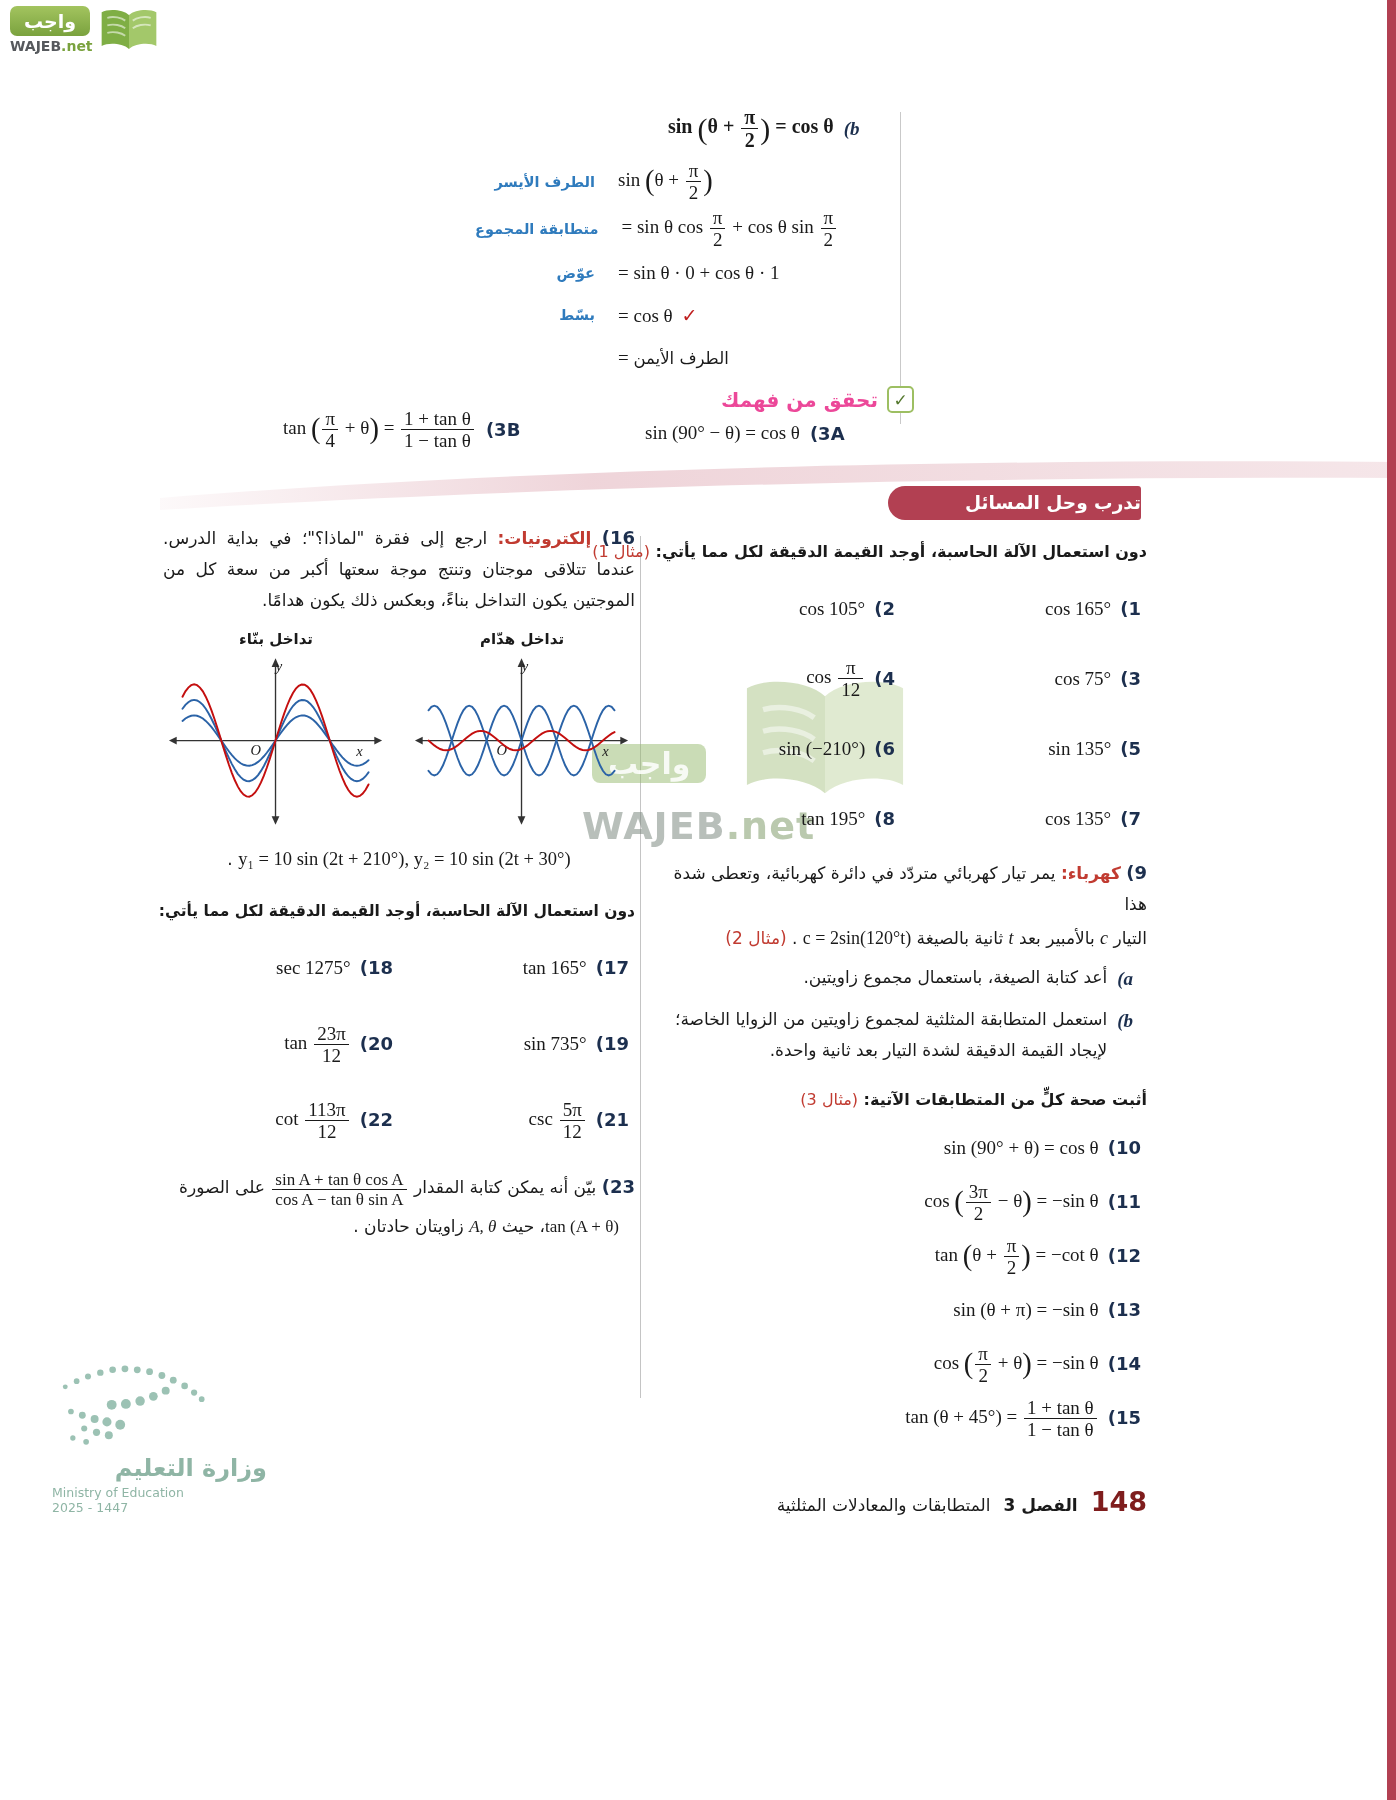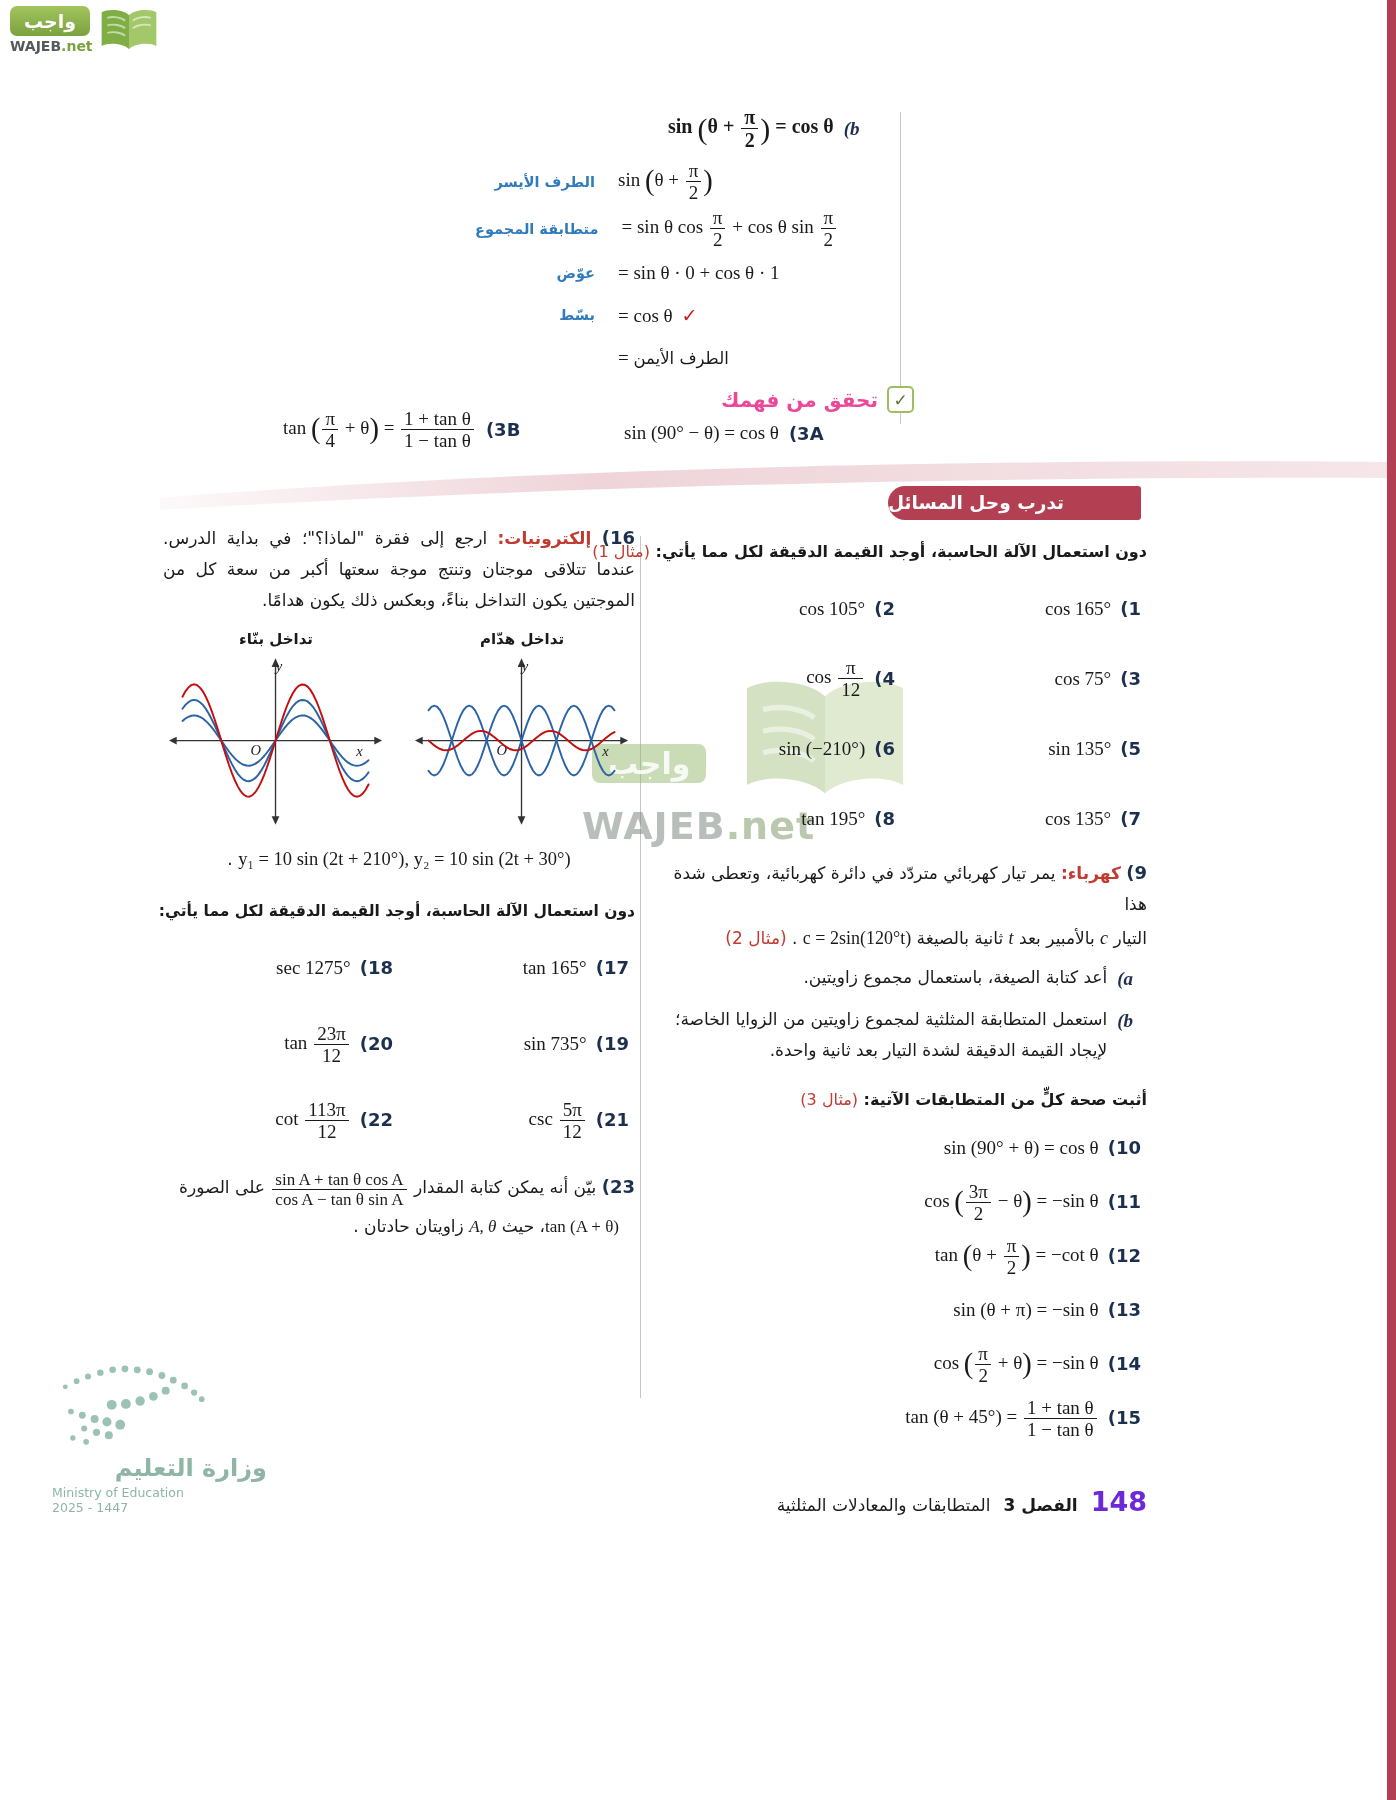--- a/index.html
+++ b/index.html
@@ -34,26 +34,26 @@
   .ex-row .lbl{flex:0 0 120px;text-align:right;color:#2f7bbd;font-weight:bold;font-size:14.5px;white-space:nowrap;direction:rtl}
   .ex-row .math{margin-left:23px}
   .ind{margin-left:20px}
   #example-rule{left:900px;top:112px;height:312px;width:1px;background:#c9c9c9;position:absolute}
 
   
   #check-head{left:700px;top:386px;width:214px;display:flex;justify-content:flex-end;align-items:center;gap:9px;position:absolute;z-index:2}
   .check-title{color:#ec4899;font-weight:bold;font-size:20px}
   .check-icon{width:27px;height:27px;background:#fff;border:2px solid #9dbf62;border-radius:5px;display:flex;align-items:center;justify-content:center;color:#55792f;font-weight:bold;font-size:17px;flex:none}
   .checkrow{display:flex;gap:10px;align-items:center;position:absolute;z-index:2}
-  #check-a{left:624px;top:422px}
+  #check-a{left:645px;top:422px}
   #check-b{left:283px;top:408px}
 
   
   #ribbon{left:160px;top:438px;position:absolute;z-index:0}
-  #banner{left:888px;top:486px;width:253px;height:34px;background:#b24052;border-radius:17px 3px 3px 17px;display:flex;align-items:center;justify-content:flex-start;position:absolute;z-index:3}
+  #banner{left:888px;top:486px;width:253px;height:34px;background:#b24052;border-radius:17px 3px 3px 17px;display:flex;align-items:center;justify-content:flex-end;position:absolute;z-index:3}
   #banner span{color:#fff;font-weight:bold;font-size:18.5px;padding-bottom:2px}
   #edgebar{right:0;top:0;width:9px;height:1800px;background:#b24052;position:absolute;z-index:5}
   #divider-v{left:640px;top:536px;height:862px;width:1px;background:#c4c4c4;position:absolute;z-index:1}
 
   
   #col-right{left:655px;top:538px;width:492px;direction:rtl;font-size:17px;line-height:1.8;position:absolute;z-index:2}
   #col-left{left:163px;top:522px;width:472px;direction:rtl;font-size:17px;line-height:1.8;position:absolute;z-index:2}
   .intro{font-weight:bold;white-space:nowrap;font-size:16px}
   .pgrid{display:grid;grid-template-columns:1fr 1fr;row-gap:14px;margin:14px 0 10px}
   .prob{display:flex;align-items:center;gap:9px;padding:0 6px}
@@ -84,21 +84,21 @@
   .wm-badge{position:absolute;left:12px;top:72px;background:rgba(150,185,110,.5);color:rgba(255,255,255,.85);font-weight:bold;font-size:30px;padding:2px 16px;border-radius:8px}
   .wm-site{position:absolute;left:2px;top:132px;font-size:38px;font-weight:bold;color:rgba(125,138,130,.55);letter-spacing:1px}
   .wm-site .tld{color:rgba(140,165,120,.6);font-weight:bold}
 
   
   #ministry{left:52px;top:1356px;width:215px;position:absolute;z-index:2}
   .min-word{color:#8fb5a5;font-weight:bold;font-size:24px;margin-top:2px;direction:rtl;text-align:right}
   .min-en,.min-years{color:#8fb5a5;font-size:12.5px}
   .min-en{margin-top:3px}
   #footer{left:690px;top:1486px;width:457px;direction:rtl;display:flex;align-items:baseline;gap:13px;justify-content:flex-start;position:absolute;z-index:2}
-  .pageno{font-size:27px;font-weight:bold;direction:ltr;unicode-bidi:isolate;color:#6d28d9}
+  .pageno{font-size:27px;font-weight:bold;direction:ltr;unicode-bidi:isolate;color:#7f1d1d}
   .chap{font-weight:bold;font-size:17px}
   .chaptitle{font-size:17px}
 </style>
 </head>
 <body>
 
 <header id="brand">
   <div class="brand-left">
     <div class="brand-badge">واجب</div>
     <div class="brand-site"><span>WAJEB</span><span class="tld">.net</span></div>

